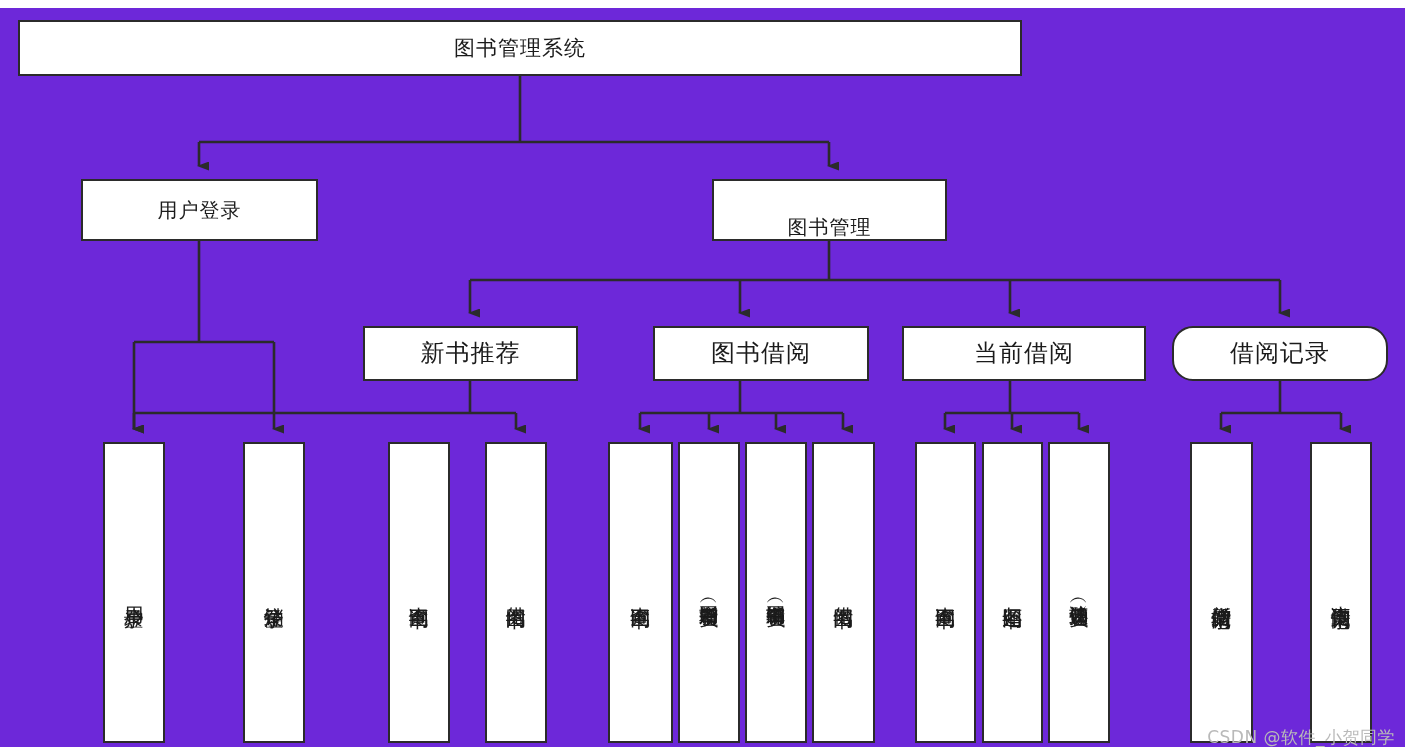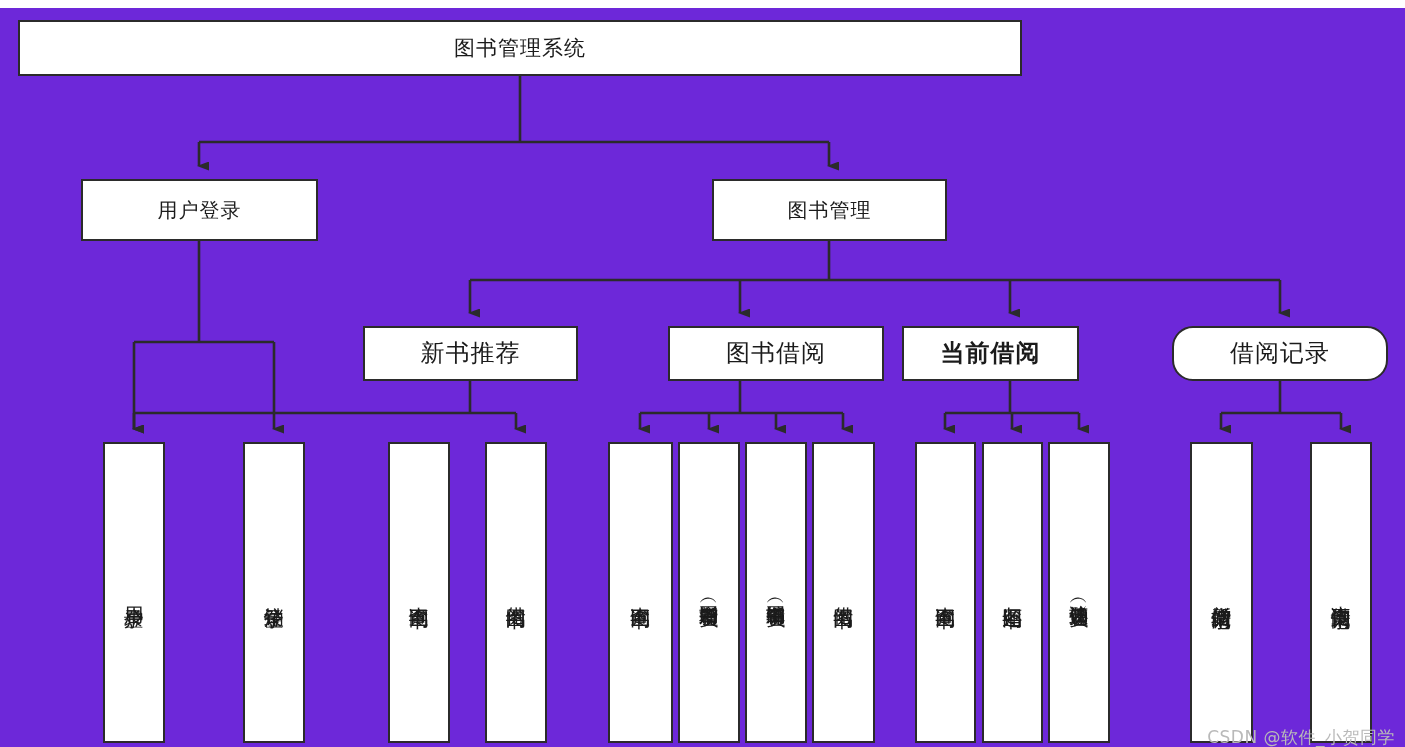--- a/index.html
+++ b/index.html
@@ -87,30 +87,30 @@
       </g>
   </svg>
 
   <div id="nodes-layer">
       <div class="node-box root" style="left: 18px; top: 12px; width: 1004px; height: 56px;">
         <span class="node-label">图书管理系统</span>
       </div>
       <div class="node-box level2" style="left: 81px; top: 171px; width: 237px; height: 62px;">
         <span class="node-label">用户登录</span>
       </div>
-      <div class="node-box level2" style="left: 712px; top: 171px; width: 235px; height: 62px;">
+      <div class="node-box level2" style="left: 712px; top: 171px; width: 235px; height: 62px; align-items: flex-end;">
         <span class="node-label">图书管理</span>
       </div>
       <div class="node-box level3" style="left: 363px; top: 318px; width: 215px; height: 55px;">
         <span class="node-label">新书推荐</span>
       </div>
-      <div class="node-box level3" style="left: 668px; top: 318px; width: 216px; height: 55px;">
+      <div class="node-box level3" style="left: 653px; top: 318px; width: 216px; height: 55px;">
         <span class="node-label">图书借阅</span>
       </div>
-      <div class="node-box level3" style="left: 902px; top: 318px; width: 177px; height: 55px; font-weight: bold;">
+      <div class="node-box level3" style="left: 902px; top: 318px; width: 244px; height: 55px;">
         <span class="node-label">当前借阅</span>
       </div>
       <div class="node-box level3" style="left: 1172px; top: 318px; width: 216px; height: 55px; border-radius: 21px;">
         <span class="node-label">借阅记录</span>
       </div>
       <div class="leaf-box" style="left: 103px; top: 434px; width: 62px; height: 301px;">
         <span class="leaf-label">用户登录</span>
       </div>
       <div class="leaf-box" style="left: 243px; top: 434px; width: 62px; height: 301px;">
         <span class="leaf-label">注销登录</span>

